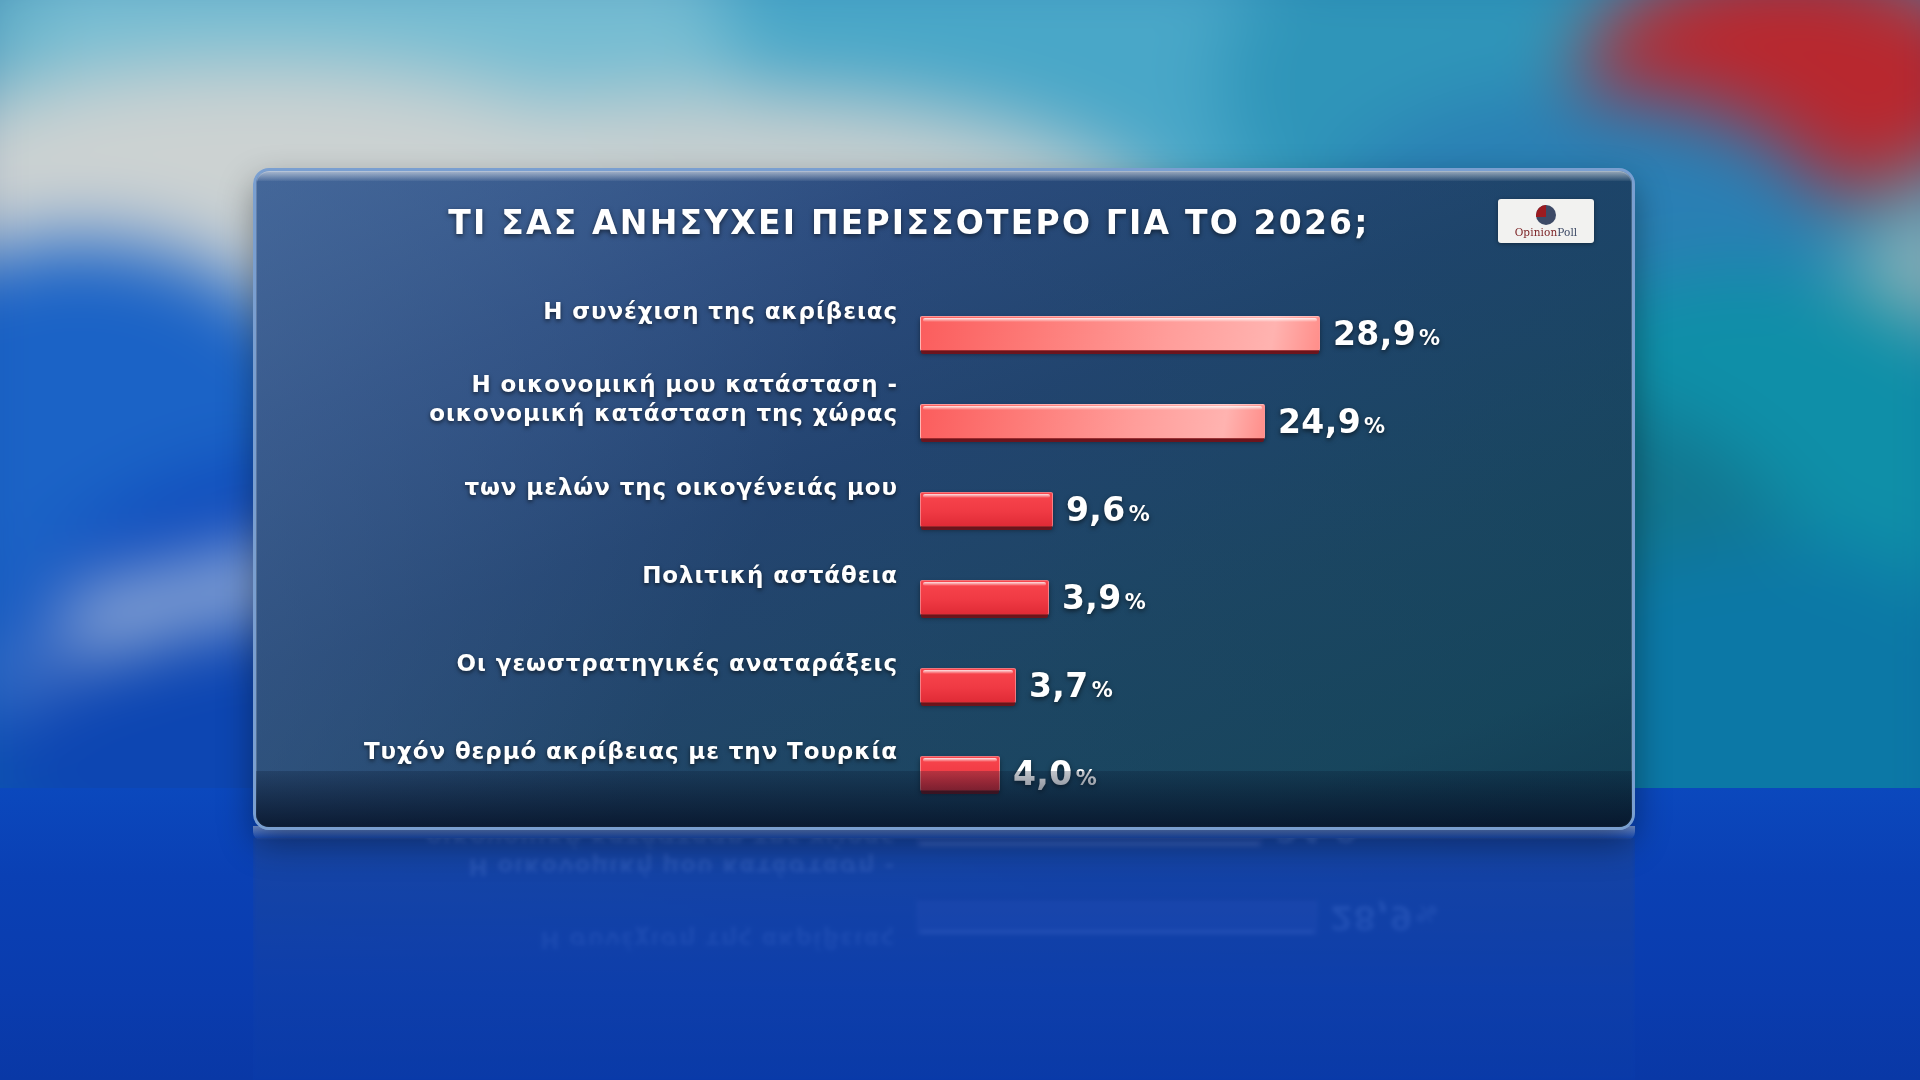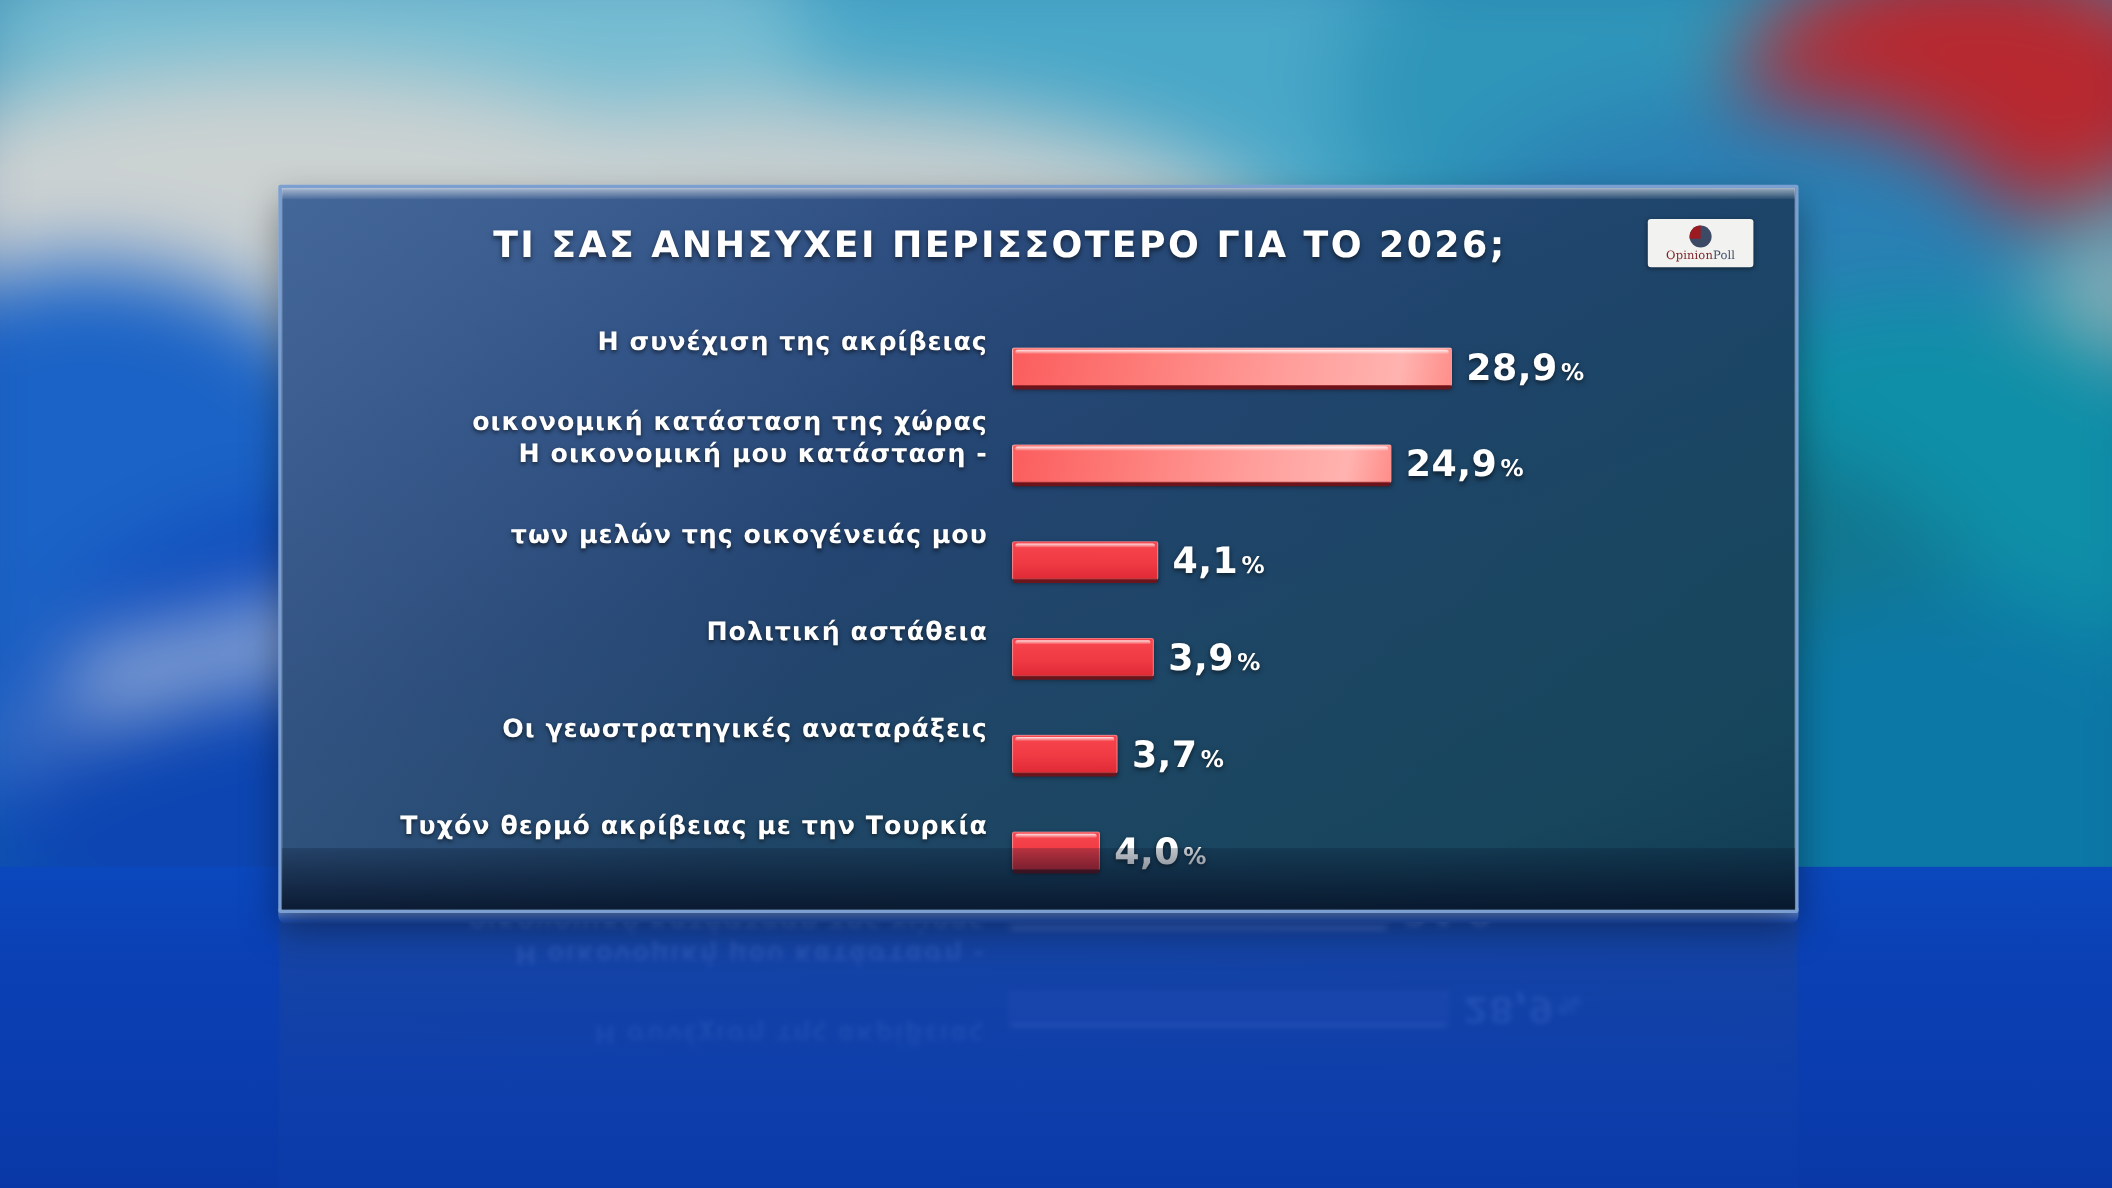--- a/index.html
+++ b/index.html
@@ -54,21 +54,21 @@
   
   #floor{
     position:absolute; left:0; top:788px; width:1920px; height:292px;
     background:linear-gradient(180deg,#0b48bd 0%, #0a40b4 30%, #0a3cae 70%, #0938a6 100%);
   }
 
   
   #panel{
     position:absolute; left:253px; top:168px; width:1382px; height:662px;
     border:3px solid #7a9fd0;
-    border-radius:2px;
+    border-radius:16px;
     background:
       linear-gradient(115deg, rgba(74,110,160,.55) 0%, rgba(40,72,120,.25) 40%, rgba(16,70,92,.45) 100%),
       linear-gradient(160deg,#3d5f92 0%, #2d4d80 22%, #22436e 44%, #1d4560 68%, #19455a 86%, #123248 100%);
     box-shadow:0 0 0 1px rgba(255,255,255,.18) inset, 0 14px 34px rgba(0,0,0,.38);
     overflow:hidden;
   }
   #panel-topgloss{
     position:absolute; left:0; top:0; width:100%; height:10px;
     background:linear-gradient(180deg,rgba(255,255,255,.55),rgba(255,255,255,.05));
   }
@@ -260,35 +260,35 @@
         <div class="row-label">
           <div>Η συνέχιση της ακρίβειας</div>
         </div>
         <div class="bar-wrap">
           <div class="bar big" style="width: 400px;"></div>
           <div class="bar-value"><span>28,9</span><span class="pct">%</span></div>
         </div>
       </div>
       <div class="row">
         <div class="row-label">
+          <div>Η οικονομική μου κατάσταση -</div>
           <div>οικονομική κατάσταση της χώρας</div>
-          <div>Η οικονομική μου κατάσταση -</div>
         </div>
         <div class="bar-wrap">
           <div class="bar big" style="width: 345px;"></div>
           <div class="bar-value"><span>24,9</span><span class="pct">%</span></div>
         </div>
       </div>
       <div class="row">
         <div class="row-label">
           <div>των μελών της οικογένειάς μου</div>
         </div>
         <div class="bar-wrap">
           <div class="bar small" style="width: 133px;"></div>
-          <div class="bar-value"><span>4,1</span><span class="pct">%</span></div>
+          <div class="bar-value"><span>9,6</span><span class="pct">%</span></div>
         </div>
       </div>
       <div class="row">
         <div class="row-label">
           <div>Πολιτική αστάθεια</div>
         </div>
         <div class="bar-wrap">
           <div class="bar small" style="width: 129px;"></div>
           <div class="bar-value"><span>3,9</span><span class="pct">%</span></div>
         </div>

